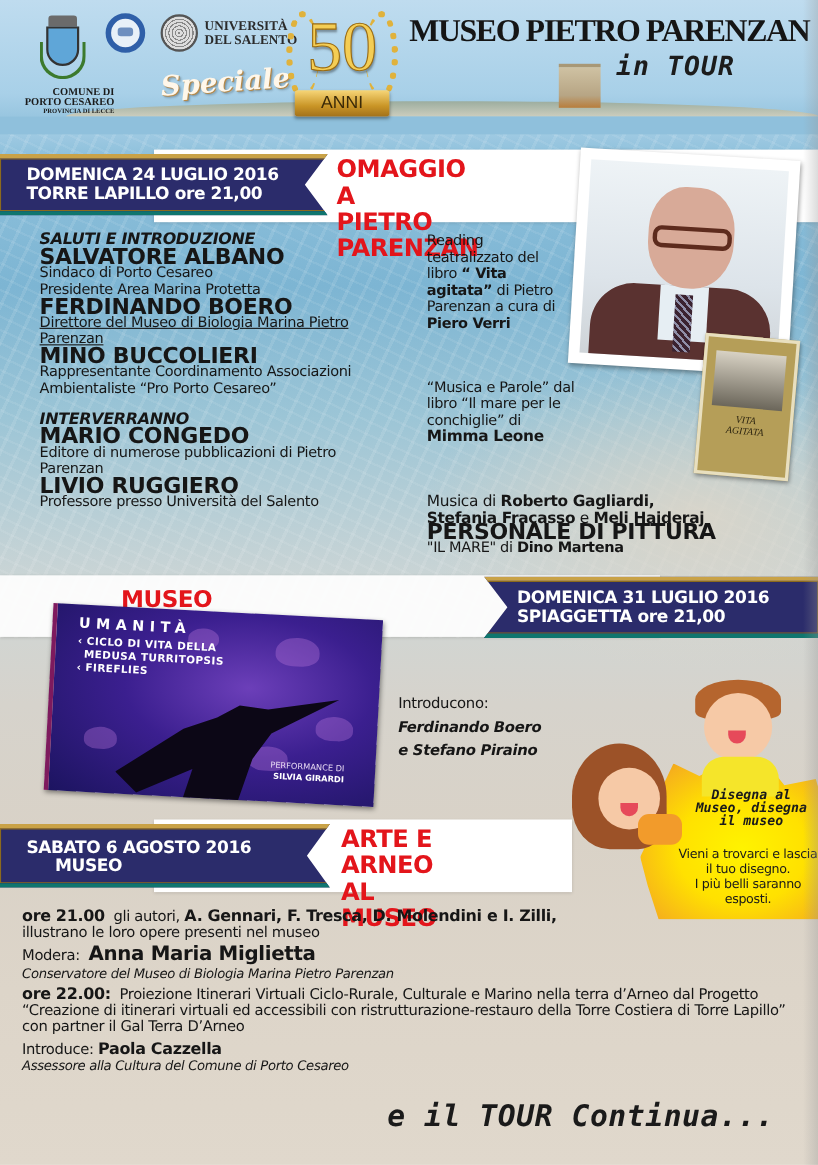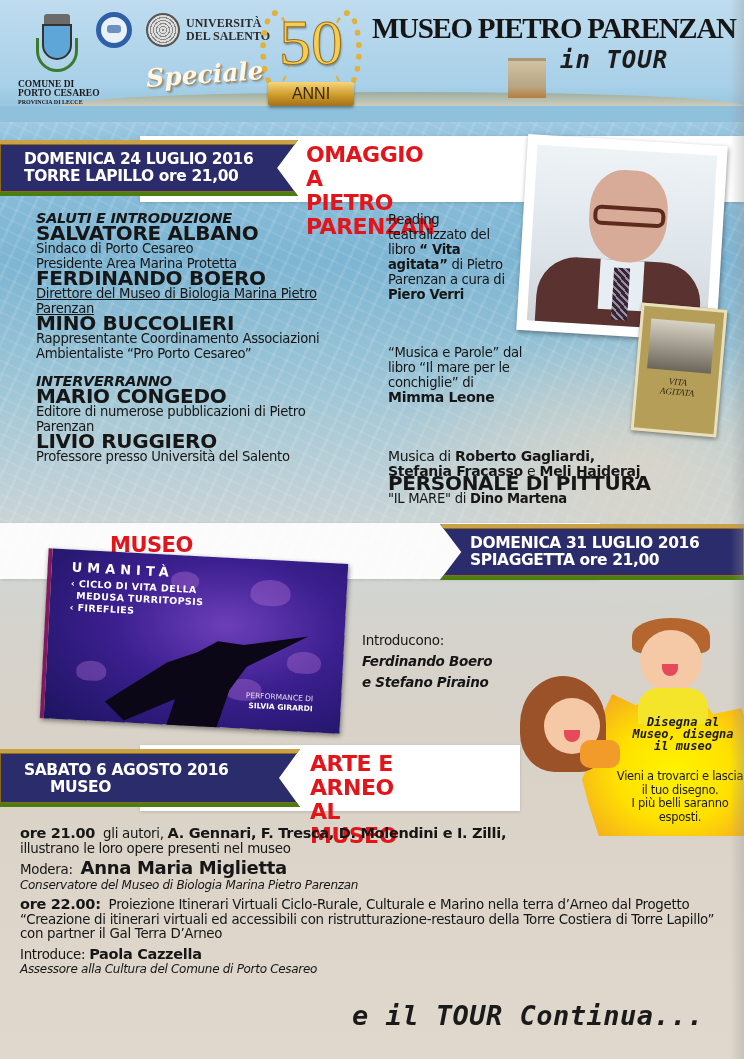--- a/index.html
+++ b/index.html
@@ -50,21 +50,21 @@
     .coat {
       position: absolute; left: 34px; top: 12px; width: 46px; height: 62px;
     }
     .coat .shield {
       position: absolute; left: 8px; top: 12px; width: 30px; height: 36px;
       background: #5fa6d8; border: 2px solid #333; border-radius: 0 0 15px 15px;
     }
     .coat .crown { position: absolute; left: 10px; top: 2px; width: 26px; height: 10px; background: #6b6b6b; border-radius: 3px 3px 0 0; }
     .coat .wreath { position: absolute; left: 2px; top: 26px; width: 42px; height: 34px; border: 3px solid #3c7a2d; border-top: none; border-radius: 0 0 22px 22px; }
     .comune-text {
-      position: absolute; left: 18px; top: 80px; width: 86px; text-align: left;
+      position: absolute; left: 18px; top: 80px; width: 86px; text-align: right;
       font-family: "Liberation Serif", serif; font-weight: bold; font-size: 9.5px; line-height: 9px; color: #1a1a1a;
     }
     .comune-text .prov { font-size: 6px; }
     .logo-round {
       position: absolute; left: 96px; top: 12px; width: 36px; height: 36px;
       border: 5px solid #2f5fa8; border-radius: 50%; background: #e8f0f8;
     }
     .logo-round::after { content: ""; position: absolute; left: 6px; top: 8px; width: 14px; height: 8px; background: #6e8fbf; border-radius: 3px; }
     .unisal-seal {
       position: absolute; left: 146px; top: 13px; width: 34px; height: 34px;
@@ -107,21 +107,21 @@
       font-family: "DejaVu Sans Mono", monospace; font-weight: bold; font-style: italic; font-size: 24px; color: #1c1c1c; letter-spacing: 1px;
     }
 
     
     .banner { position: absolute; }
     .banner .plate {
       position: absolute; background: #fff; box-shadow: 0 1px 3px rgba(0,0,0,0.15);
     }
     .banner .navy {
       position: absolute; background: #2b2c6b;
-      border-top: 4px solid #c9a247; border-bottom: 4px solid #4d7c0f;
+      border-top: 4px solid #c9a247; border-bottom: 4px solid #0f766e;
       color: #fff; font-family: "DejaVu Sans", sans-serif; font-weight: bold;
       font-size: 15.5px; line-height: 17px; letter-spacing: -0.4px;
       box-shadow: 0 0 0 1px #8c6a1d inset;
     }
     .navy.left-ribbon { clip-path: polygon(0 0, 100% 0, 93% 50%, 100% 100%, 0 100%); }
     .navy.right-ribbon { clip-path: polygon(0 0, 100% 0, 100% 100%, 0 100%, 7% 50%); }
     .red-title {
       position: absolute; color: #e3151b; font-family: "DejaVu Sans", sans-serif; font-weight: bold;
       font-size: 22px; line-height: 24px; letter-spacing: -0.5px;
     }

